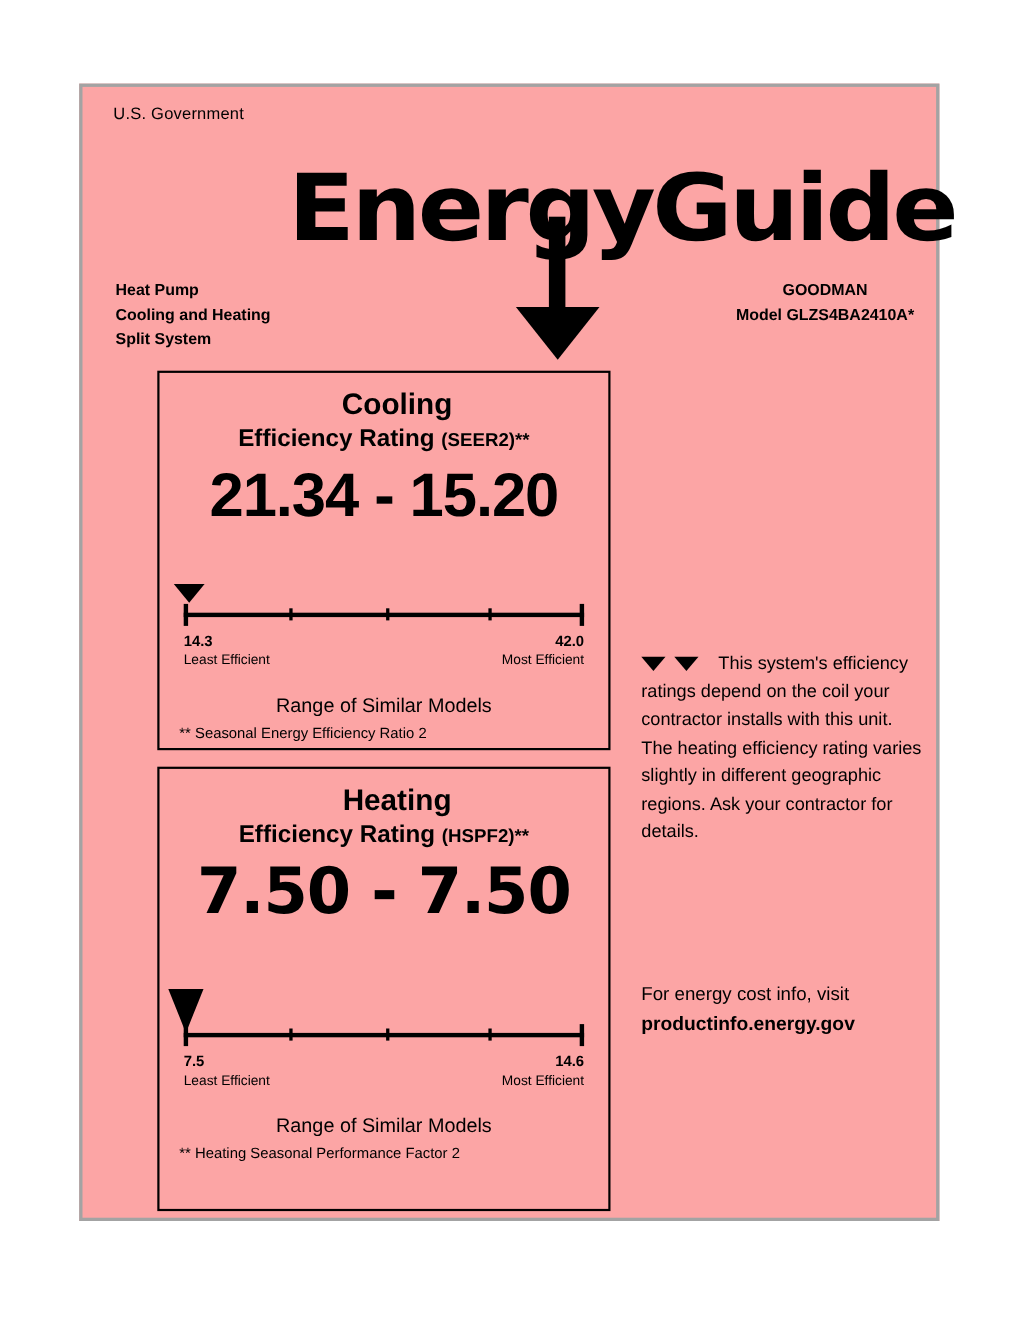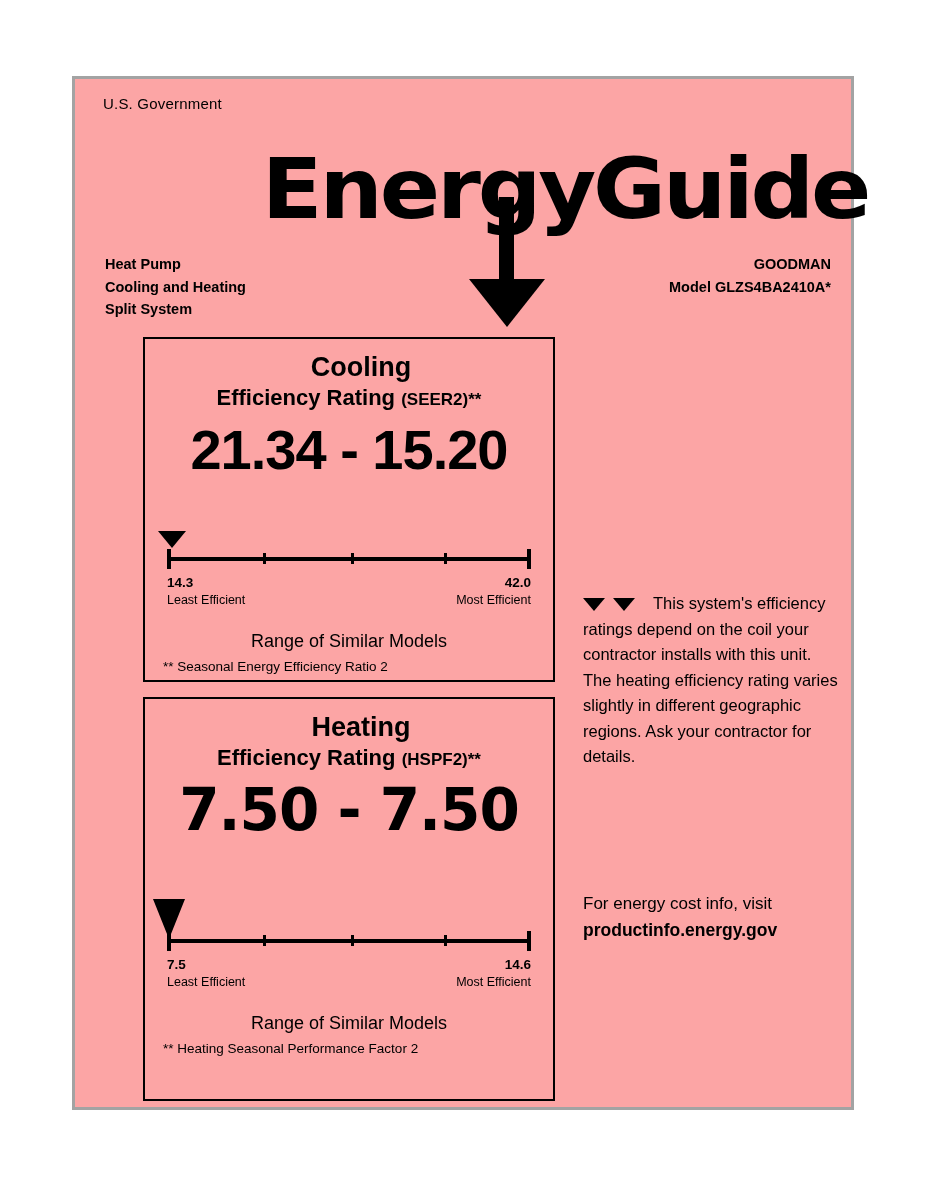--- a/index.html
+++ b/index.html
@@ -108,21 +108,21 @@
     font-weight: bold;
     line-height: 22.5px;
   }
   .prod-right {
     position: absolute;
     right: 20px;
     top: 174px;
     font-size: 14.5px;
     font-weight: bold;
     line-height: 22.5px;
-    text-align: right;
+    text-align: center;
   }
 
   
   .rating-box {
     position: absolute;
     border: 2px solid #000;
     box-sizing: border-box;
     left: 68px;
     width: 412px;
   }

